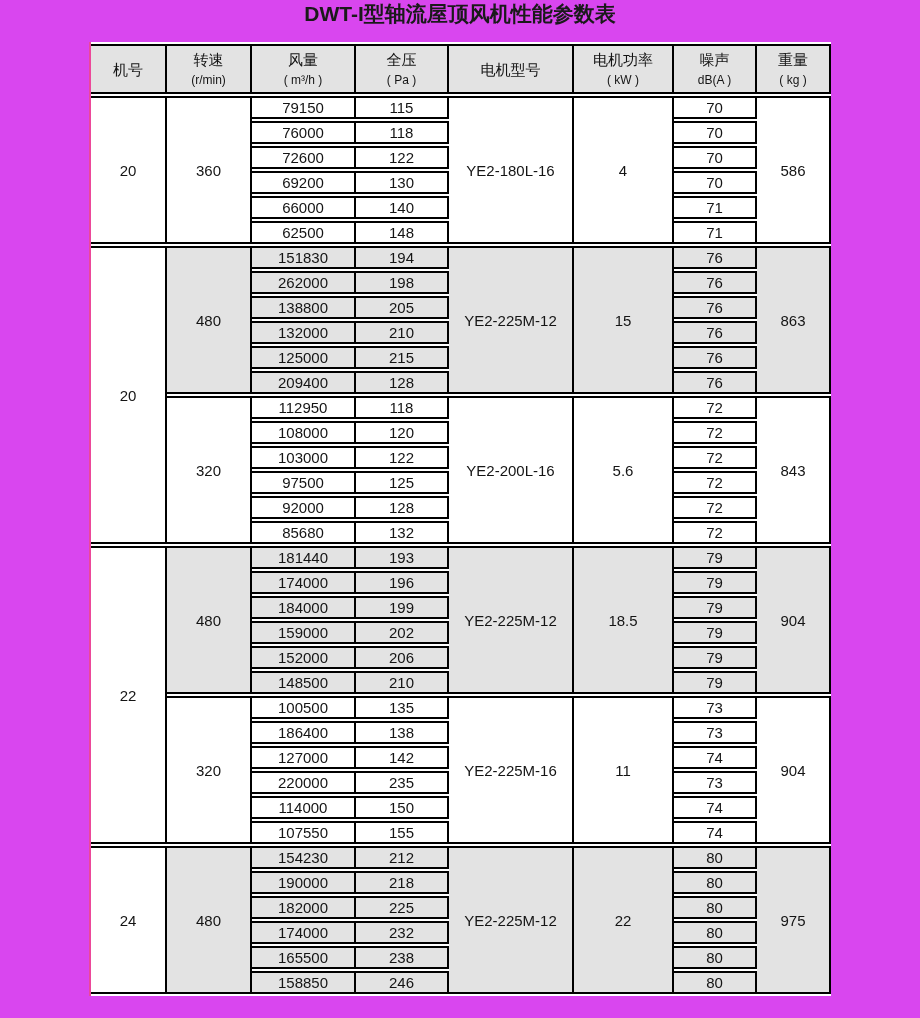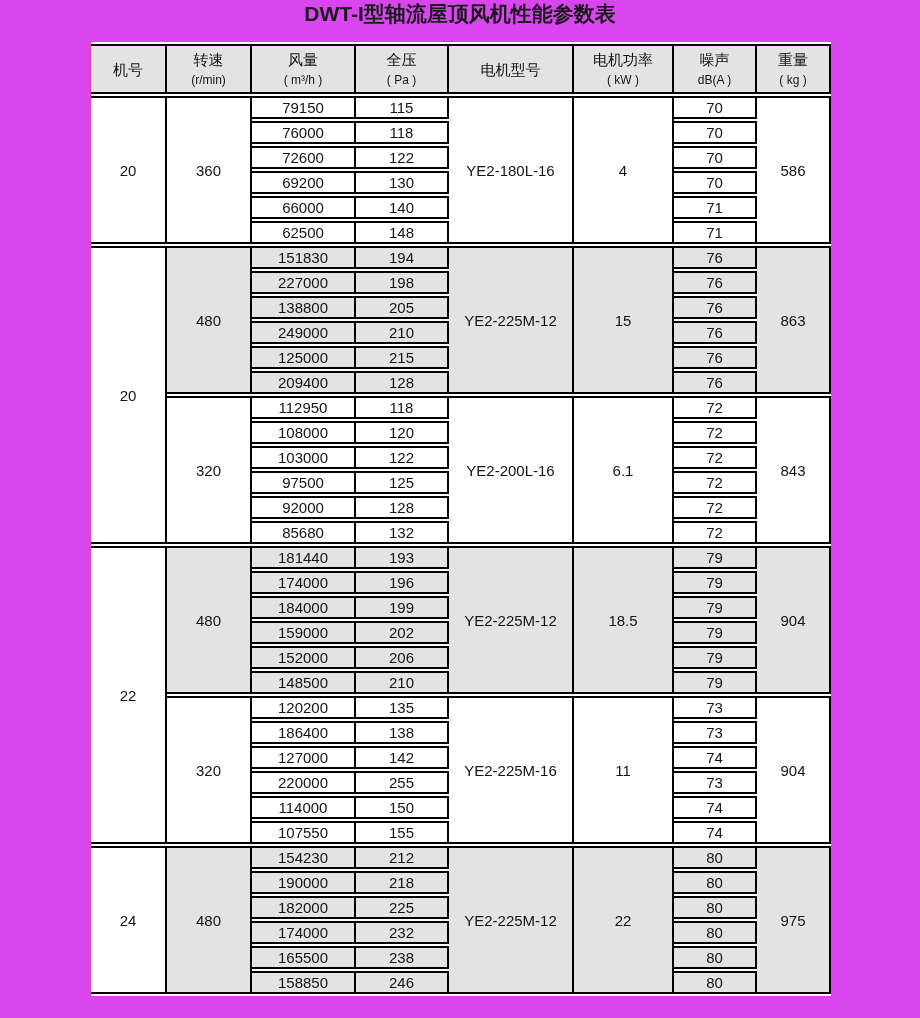--- a/index.html
+++ b/index.html
@@ -152,50 +152,50 @@
           <td rowspan="12">20</td>
           <td rowspan="6" class="shaded">480</td>
           <td class="shaded">151830</td>
           <td class="shaded">194</td>
           <td rowspan="6" class="shaded">YE2-225M-12</td>
           <td rowspan="6" class="shaded">15</td>
           <td class="shaded">76</td>
           <td rowspan="6" class="shaded">863</td>
         </tr>
         <tr>
-          <td class="shaded">227000</td>
+          <td class="shaded">262000</td>
           <td class="shaded">198</td>
           <td class="shaded">76</td>
         </tr>
         <tr>
           <td class="shaded">138800</td>
           <td class="shaded">205</td>
           <td class="shaded">76</td>
         </tr>
         <tr>
-          <td class="shaded">249000</td>
+          <td class="shaded">132000</td>
           <td class="shaded">210</td>
           <td class="shaded">76</td>
         </tr>
         <tr>
           <td class="shaded">125000</td>
           <td class="shaded">215</td>
           <td class="shaded">76</td>
         </tr>
         <tr>
           <td class="shaded">209400</td>
           <td class="shaded">128</td>
           <td class="shaded">76</td>
         </tr>
         <tr>
           <td rowspan="6">320</td>
           <td>112950</td>
           <td>118</td>
           <td rowspan="6">YE2-200L-16</td>
-          <td rowspan="6">6.1</td>
+          <td rowspan="6">5.6</td>
           <td>72</td>
           <td rowspan="6">843</td>
         </tr>
         <tr>
           <td>108000</td>
           <td>120</td>
           <td>72</td>
         </tr>
         <tr>
           <td>103000</td>
@@ -247,40 +247,40 @@
           <td class="shaded">206</td>
           <td class="shaded">79</td>
         </tr>
         <tr>
           <td class="shaded">148500</td>
           <td class="shaded">210</td>
           <td class="shaded">79</td>
         </tr>
         <tr>
           <td rowspan="6">320</td>
-          <td>120200</td>
+          <td>100500</td>
           <td>135</td>
           <td rowspan="6">YE2-225M-16</td>
           <td rowspan="6">11</td>
           <td>73</td>
           <td rowspan="6">904</td>
         </tr>
         <tr>
           <td>186400</td>
           <td>138</td>
           <td>73</td>
         </tr>
         <tr>
           <td>127000</td>
           <td>142</td>
           <td>74</td>
         </tr>
         <tr>
           <td>220000</td>
-          <td>255</td>
+          <td>235</td>
           <td>73</td>
         </tr>
         <tr>
           <td>114000</td>
           <td>150</td>
           <td>74</td>
         </tr>
         <tr>
           <td>107550</td>
           <td>155</td>

